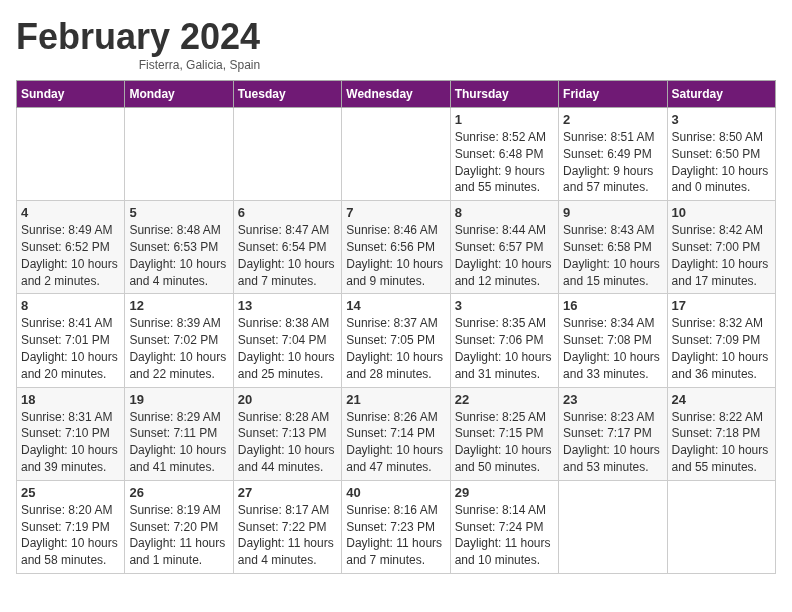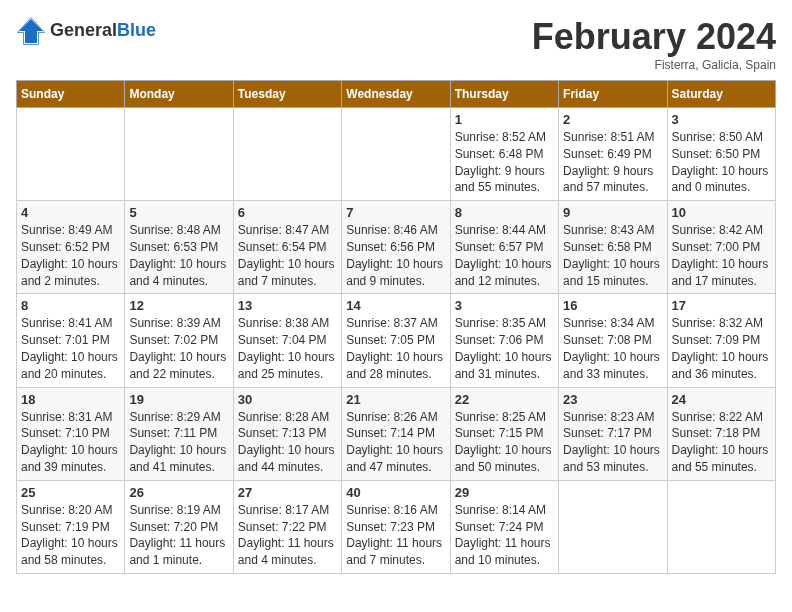--- a/index.html
+++ b/index.html
@@ -36,21 +36,21 @@
     .subtitle {
       font-size: 12px;
       color: #555;
     }
     table {
       width: 100%;
       border-collapse: collapse;
       table-layout: fixed;
     }
     th {
-      background-color: #a16207;
+      background-color: #701a75;
       color: #fff;
       font-size: 12px;
       font-weight: bold;
       padding: 6px 4px;
       text-align: left;
       border: 1px solid #aaa;
     }
     td {
       border: 1px solid #ccc;
       vertical-align: top;
@@ -77,29 +77,20 @@
       background: #fff;
     }
     td.empty {
       background: #f0f0f0;
     }
   </style>
 </head>
 <body>
 
 <div class="header">
-  <div class="logo">
-    <svg class="logo-icon" viewBox="0 0 40 40">
-      <polygon points="20,4 36,20 28,20 28,36 12,36 12,20 4,20" fill="#1a6fc4"></polygon>
-      <polygon points="20,2 38,22 30,22 30,38 10,38 10,22 2,22" fill="none" stroke="#1a6fc4" stroke-width="1"></polygon>
-    </svg>
-    <div>
-      <div style="font-size:18px;font-weight:bold;color:#333;line-height:1.2;">General<span style="color:#1a6fc4;">Blue</span></div>
-    </div>
-  </div>
   <div class="title-block">
     <div class="main-title">February 2024</div>
     <div class="subtitle">Fisterra, Galicia, Spain</div>
   </div>
 </div>
 
 <table>
   <thead>
     <tr>
     <th>Sunday</th>
@@ -193,21 +184,21 @@
       <tr>
         <td>
           <div class="day-num">18</div>
           <div class="day-info">Sunrise: 8:31 AM<br>Sunset: 7:10 PM<br>Daylight: 10 hours and 39 minutes.</div>
         </td>
         <td>
           <div class="day-num">19</div>
           <div class="day-info">Sunrise: 8:29 AM<br>Sunset: 7:11 PM<br>Daylight: 10 hours and 41 minutes.</div>
         </td>
         <td>
-          <div class="day-num">30</div>
+          <div class="day-num">20</div>
           <div class="day-info">Sunrise: 8:28 AM<br>Sunset: 7:13 PM<br>Daylight: 10 hours and 44 minutes.</div>
         </td>
         <td>
           <div class="day-num">21</div>
           <div class="day-info">Sunrise: 8:26 AM<br>Sunset: 7:14 PM<br>Daylight: 10 hours and 47 minutes.</div>
         </td>
         <td>
           <div class="day-num">22</div>
           <div class="day-info">Sunrise: 8:25 AM<br>Sunset: 7:15 PM<br>Daylight: 10 hours and 50 minutes.</div>
         </td>

